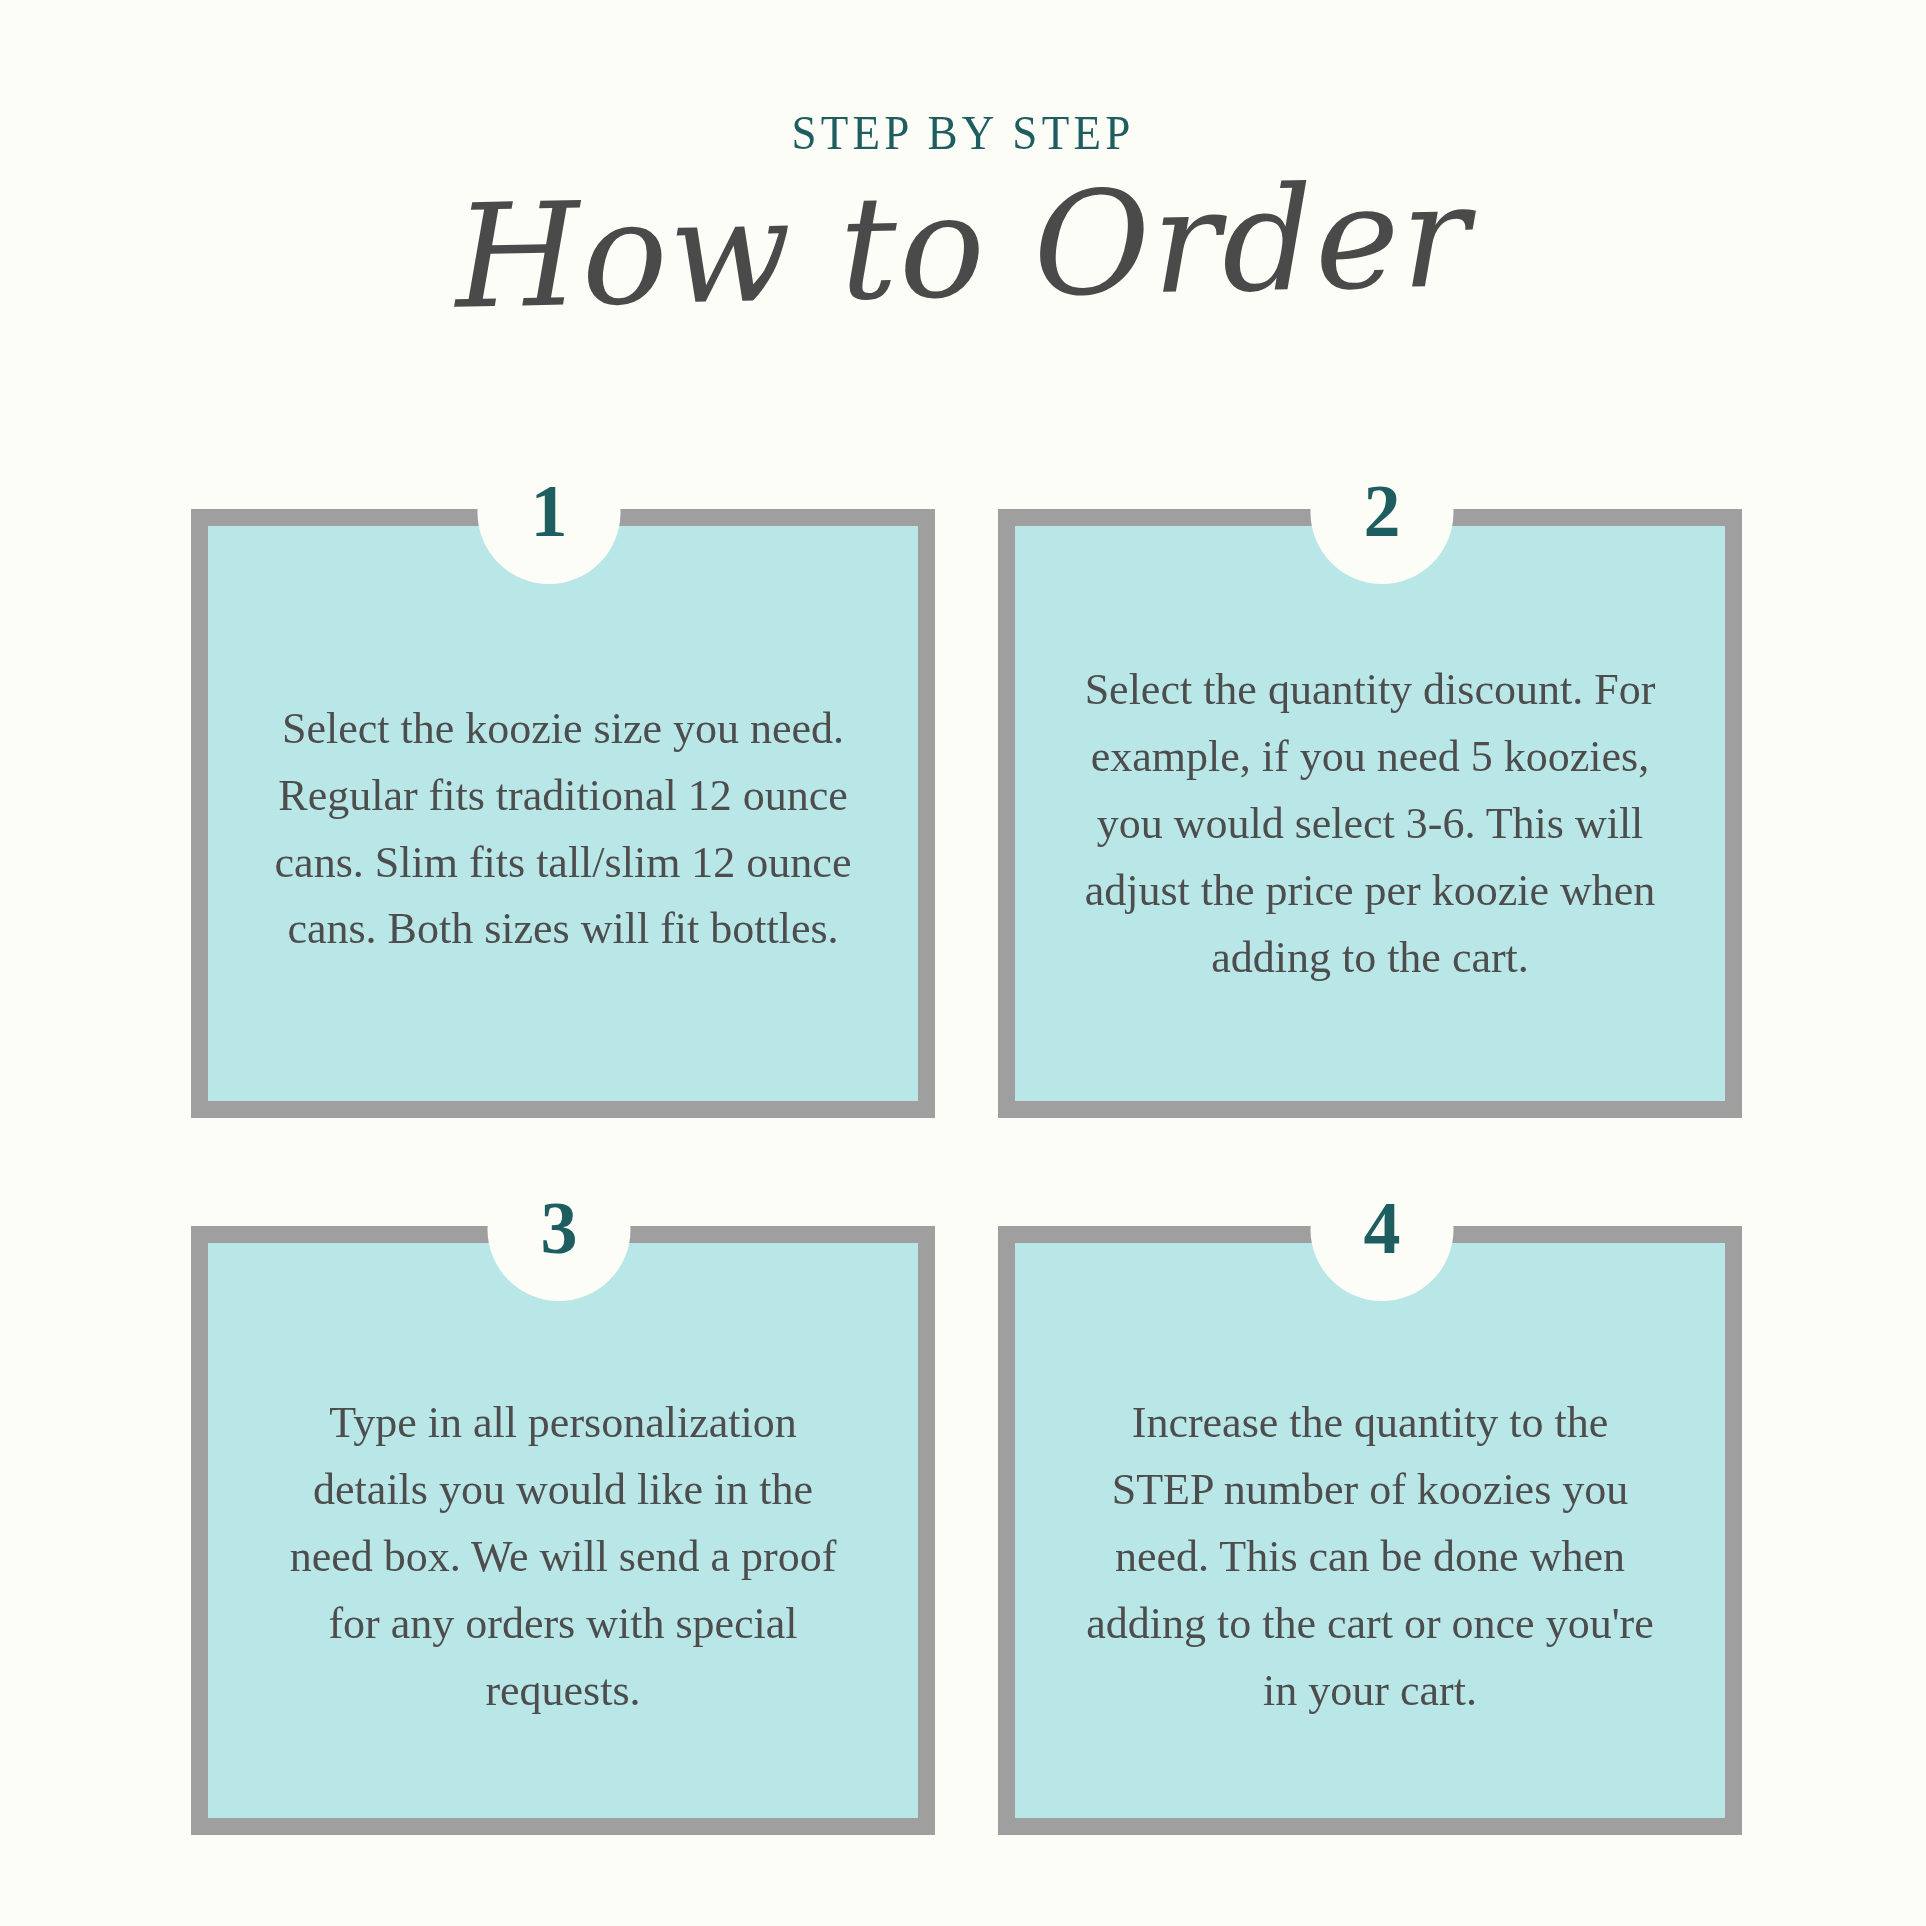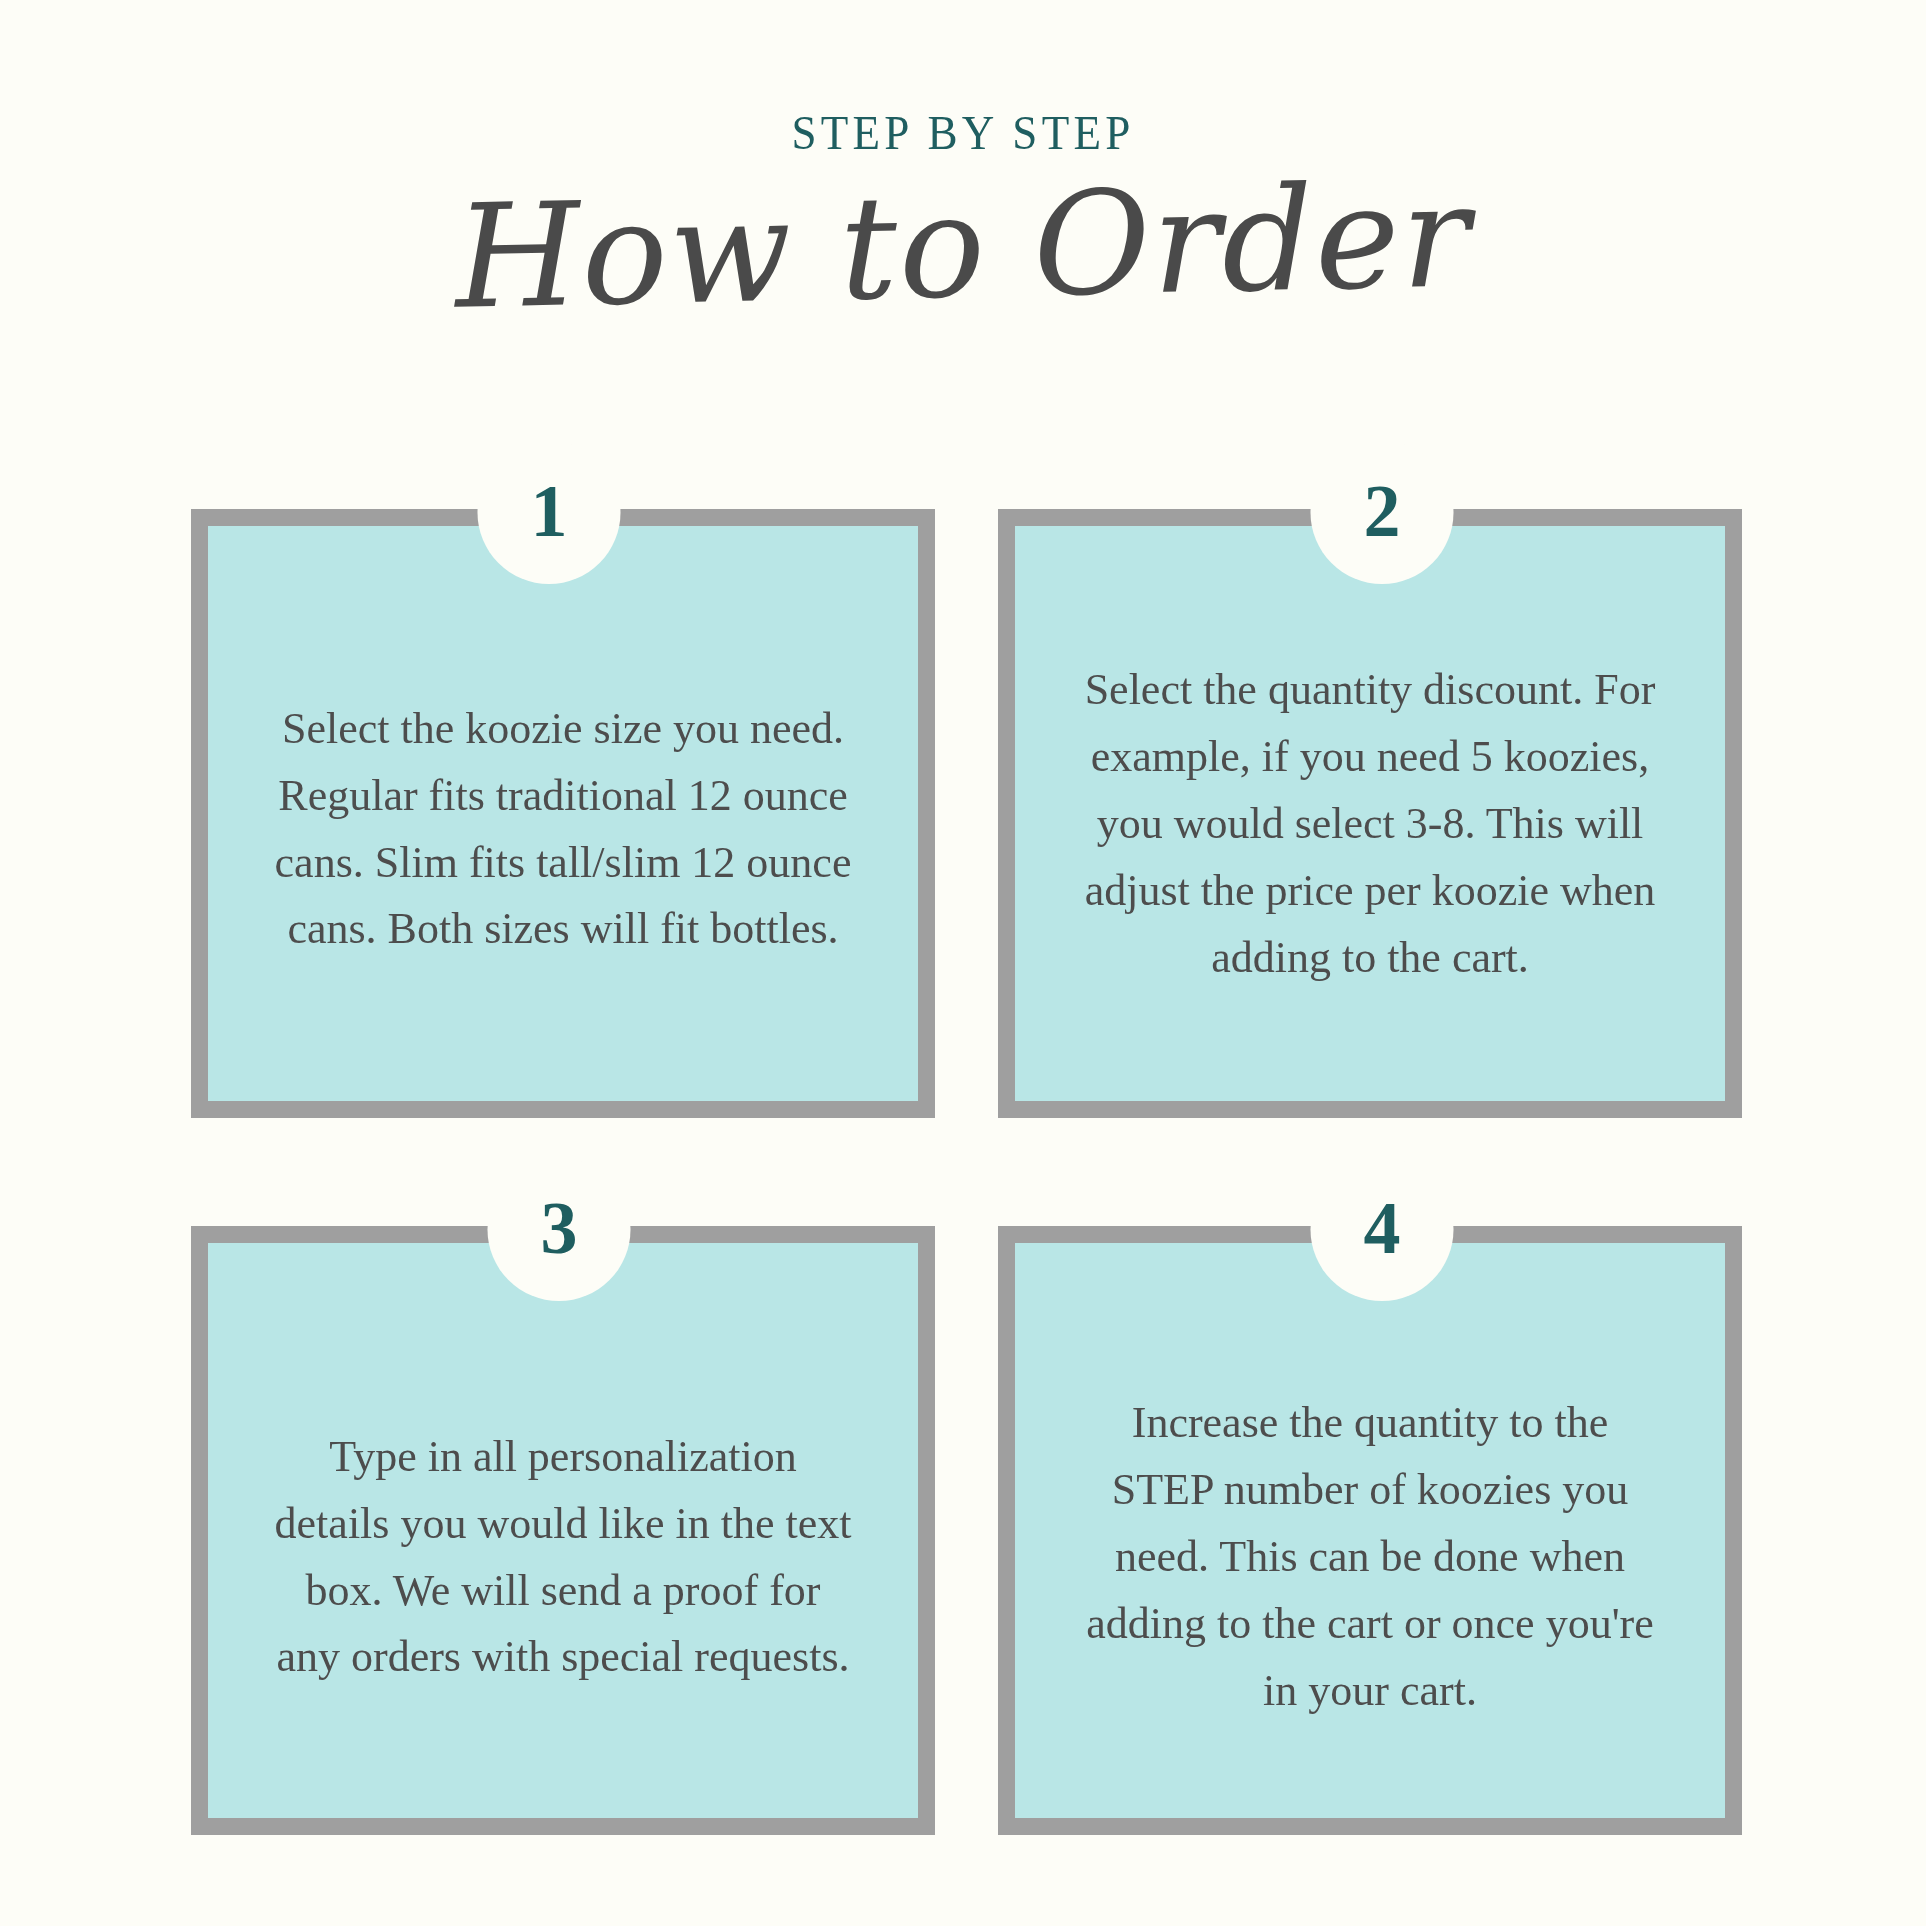--- a/index.html
+++ b/index.html
@@ -138,30 +138,30 @@
       <div class="card card-1">
         <div class="card-text">Select the koozie size you need.  Regular fits traditional 12 ounce cans. Slim fits tall/slim 12 ounce cans. Both sizes will fit bottles.</div>
       </div>
       <div class="badge">
         <span class="badge-num">1</span>
       </div>
     </div>
 
     <div class="card-wrap pos-2">
       <div class="card card-2">
-        <div class="card-text">Select the quantity discount. For example, if you need 5 koozies, you would select 3-8. This will adjust the price per koozie when adding to the cart.</div>
+        <div class="card-text">Select the quantity discount. For example, if you need 5 koozies, you would select 3-6. This will adjust the price per koozie when adding to the cart.</div>
       </div>
       <div class="badge">
         <span class="badge-num">2</span>
       </div>
     </div>
 
     <div class="card-wrap pos-3">
       <div class="card card-3">
-        <div class="card-text">Type in all personalization details you would like in the text box. We will send a proof for any orders with special requests.</div>
+        <div class="card-text">Type in all personalization details you would like in the need box. We will send a proof for any orders with special requests.</div>
       </div>
       <div class="badge">
         <span class="badge-num">3</span>
       </div>
     </div>
 
     <div class="card-wrap pos-4">
       <div class="card card-4">
         <div class="card-text">Increase the quantity to the STEP number of koozies you need.  This can be done when adding to the cart or once you're in your cart.</div>
       </div>

